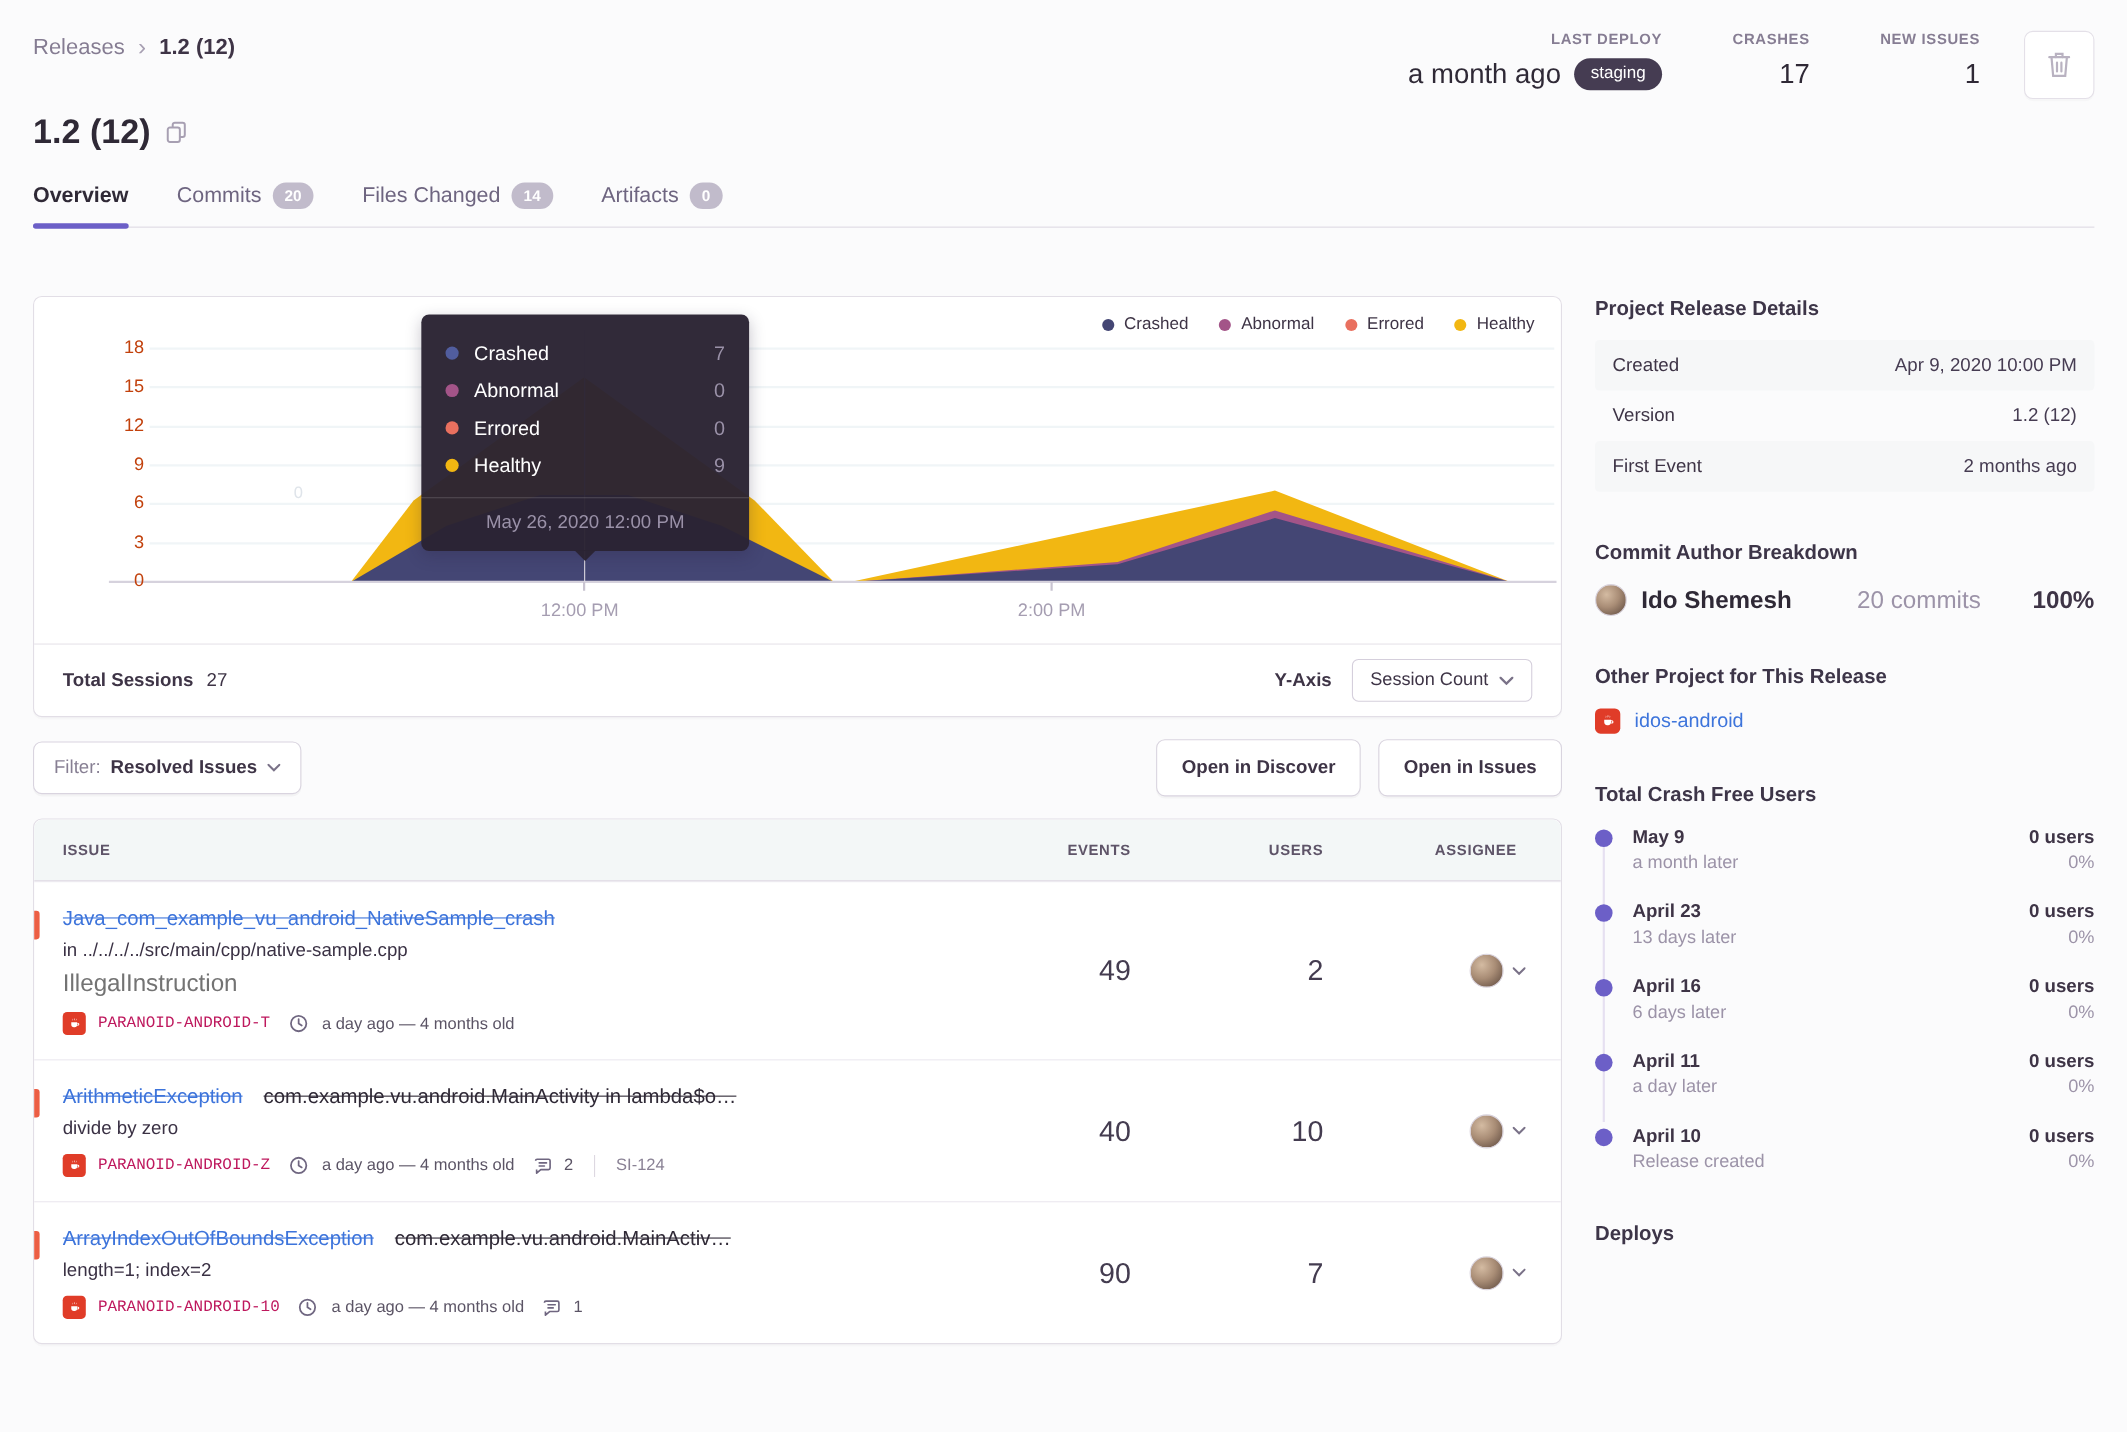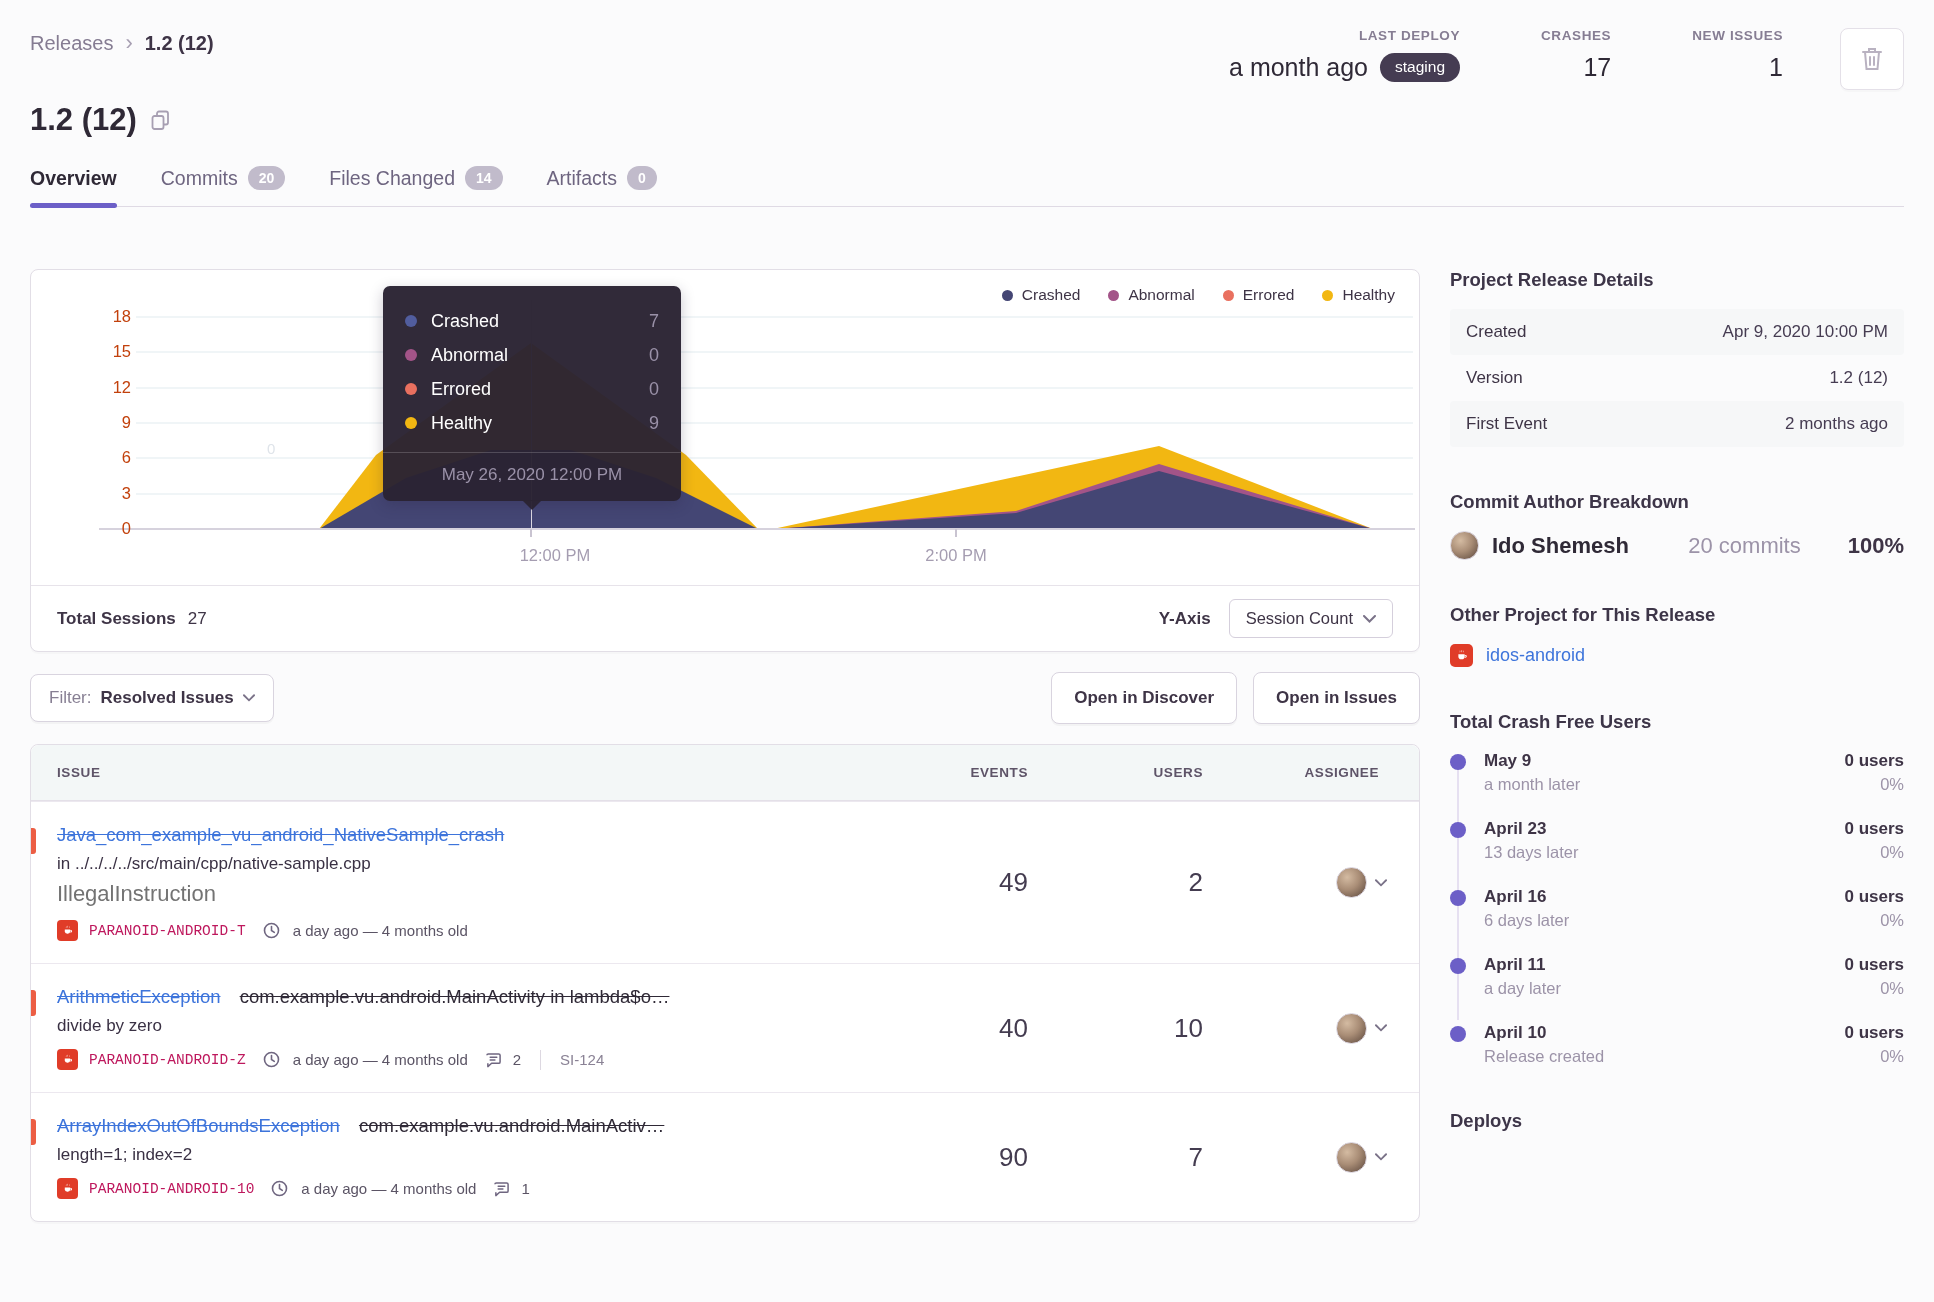--- a/index.html
+++ b/index.html
@@ -10,21 +10,21 @@
     -webkit-font-smoothing:antialiased;
   }
   .page { position:relative; width:1934px; height:1302px; padding:0 30px; }
 
   
   .breadcrumb { padding-top:30px; font-size:20px; display:flex; align-items:center; gap:12px; }
   .crumb-parent { color:#857C92; cursor:pointer; }
   .crumb-sep { color:#A79FB2; font-size:22px; }
   .crumb-current { color:#3E3446; font-weight:600; }
 
-  .header-stats { position:absolute; top:28px; right:30px; display:flex; align-items:flex-start;gap:17px; }
+  .header-stats { position:absolute; top:28px; right:30px; display:flex; align-items:flex-start; }
   .stat { text-align:right; margin-left:64px; }
   .stat-label { font-size:13.5px; font-weight:700; letter-spacing:.6px; color:#867D93; }
   .stat-value { margin-top:10px; font-size:25px; color:#2F2936; display:flex; justify-content:flex-end; align-items:center; gap:12px; }
   .env-badge { background:#453C52; color:#fff; font-size:15.5px; padding:5px 15px; border-radius:20px; line-height:1.2; }
   .trash-btn { margin-left:40px; width:64px; height:62px; background:#fff; border:1px solid #E4E0E8; border-radius:8px;
     display:flex; align-items:center; justify-content:center; cursor:pointer; box-shadow:0 2px 0 rgba(0,0,0,.02); }
 
   .page-title-row { margin-top:46px; display:flex; align-items:center; gap:14px; }
   .page-title { font-size:31px; font-weight:600; color:#2F2936; }
   .copy-icon { color:#A79FB2; cursor:pointer; display:inline-flex; }
@@ -236,21 +236,21 @@
           </svg>
 
           <span class="ylabel" style="top:37px">18</span>
           <span class="ylabel" style="top:72px">15</span>
           <span class="ylabel" style="top:108px">12</span>
           <span class="ylabel" style="top:143px">9</span>
           <span class="ylabel" style="top:178px">6</span>
           <span class="ylabel" style="top:214px">3</span>
           <span class="ylabel" style="top:249px">0</span>
 
-          <span class="xlabel" style="left:524px">12:00 PM</span>
+          <span class="xlabel" style="left:496px">12:00 PM</span>
           <span class="xlabel" style="left:925px">2:00 PM</span>
 
           <span class="chart-annotation">0</span>
 
           <div class="legend">
             <div class="legend-item">
               <span class="legend-dot" style="background: rgb(68, 70, 116);"></span>
               <span>Crashed</span>
             </div>
             <div class="legend-item">

